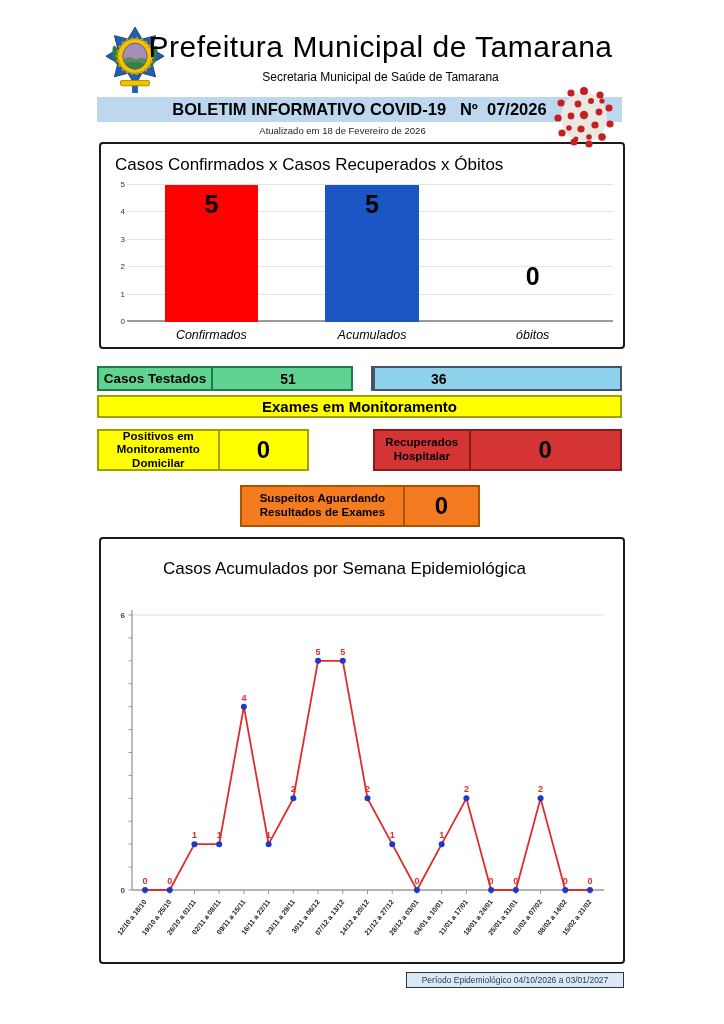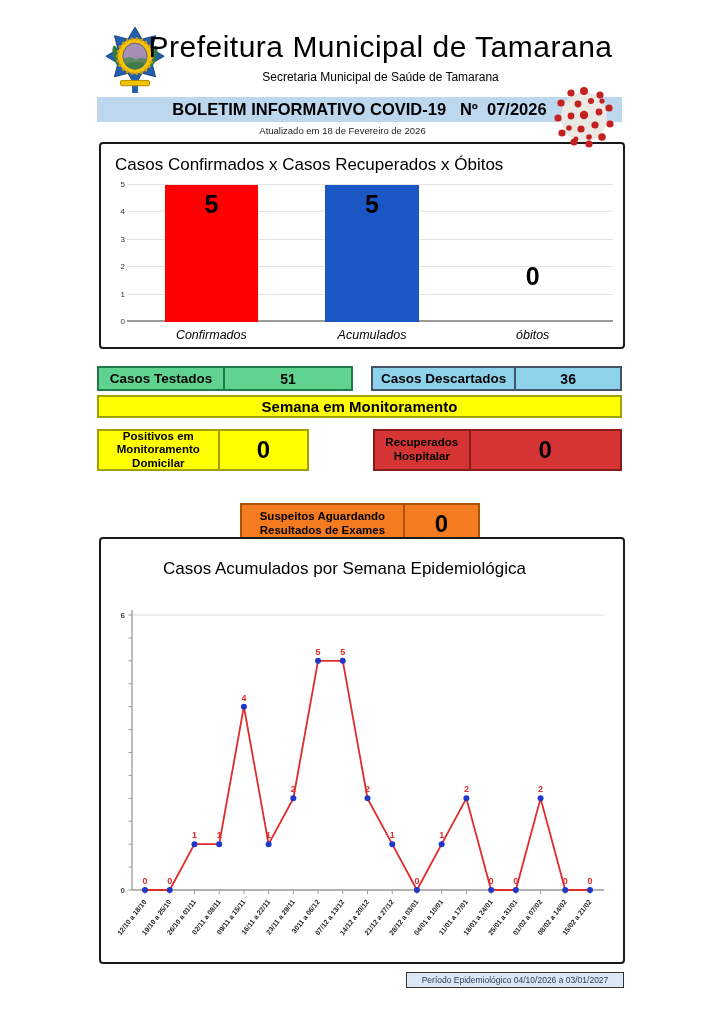--- a/index.html
+++ b/index.html
@@ -32,21 +32,21 @@
   .bc-val{position:absolute;width:100%;text-align:center;font-size:25px;font-weight:bold;line-height:1;}
   .bc-xlabels{position:absolute;top:184px;left:30px;right:10px;display:flex;}
   .bc-xlab{flex:1;text-align:center;font-style:italic;font-weight:normal;font-size:12.5px;}
 
   
   .stat{position:absolute;display:flex;border:2px solid;box-sizing:border-box;}
   .stat .lbl{flex:1;display:flex;flex-direction:column;align-items:center;justify-content:center;
              font-weight:bold;text-align:center;white-space:pre-line;line-height:1.18;}
   .stat .val{display:flex;align-items:center;justify-content:center;font-weight:bold;border-left:2px solid;}
   .stat.small{height:25px;font-size:13.5px;}
-  .stat.small .val{font-size:14px;}
+  .stat.small .val{font-size:14px;padding-left:12px;}
   .stat.big{height:42px;}
   .stat.big .lbl{font-size:11.5px;}
   .stat.big .val{font-size:24px;}
   .green{background:#5fd38f;border-color:#1e7a46;}
   .green .val{border-left-color:#1e7a46;}
   .lblue{background:#8dd1ea;border-color:#44546a;}
   .lblue .val{border-left-color:#44546a;}
   .yellow{background:#ffff00;border-color:#a0a000;}
   .yellow .val{border-left-color:#a0a000;}
   .redbox{background:#d53434;border-color:#8b1b1b;}
@@ -157,37 +157,36 @@
       <div class="bc-xlab">Acumulados</div>
       <div class="bc-xlab">óbitos</div>
     </div>
 </div>
 
 <div class="stat small green" style="left:97px;top:366px;width:256px;">
   <div class="lbl">Casos Testados</div>
   <div class="val" style="width:50%;">51</div>
 </div>
 <div class="stat small lblue" style="left:371px;top:366px;width:251px;">
-  <div class="lbl">Casos Descartados</div>
   <div class="val" style="width:42%;">36</div>
 </div>
 
-<div class="mono-banner">Semana em Monitoramento</div>
+<div class="mono-banner">Exames em Monitoramento</div>
 
 <div class="stat big yellow" style="left:97px;top:429px;width:212px;">
   <div class="lbl">Positivos em
 Monitoramento Domicilar</div>
   <div class="val" style="width:42%;">0</div>
 </div>
 <div class="stat big redbox" style="left:373px;top:429px;width:249px;">
   <div class="lbl">Recuperados
 Hospitalar</div>
   <div class="val" style="width:61%;">0</div>
 </div>
-<div class="stat big orange" style="left:240px;top:503px;width:240px;">
+<div class="stat big orange" style="left:240px;top:485px;width:240px;">
   <div class="lbl">Suspeitos Aguardando
 Resultados de Exames</div>
   <div class="val" style="width:31%;">0</div>
 </div>
 
 <div class="card" style="left:99px;top:537px;width:522px;height:423px;">
   <div class="card-title" style="left:18px;top:20px;margin-left:44px;">Casos Acumulados por Semana Epidemiológica</div>
   <svg style="position:absolute;left:0;top:0;" width="518" height="419" viewBox="0 0 518 419">
       <line x1="31" y1="76" x2="503" y2="76" stroke="#dedede" stroke-width="1"></line>
       <line x1="31" y1="71" x2="31" y2="351" stroke="#9a9a9a" stroke-width="1.3"></line>

